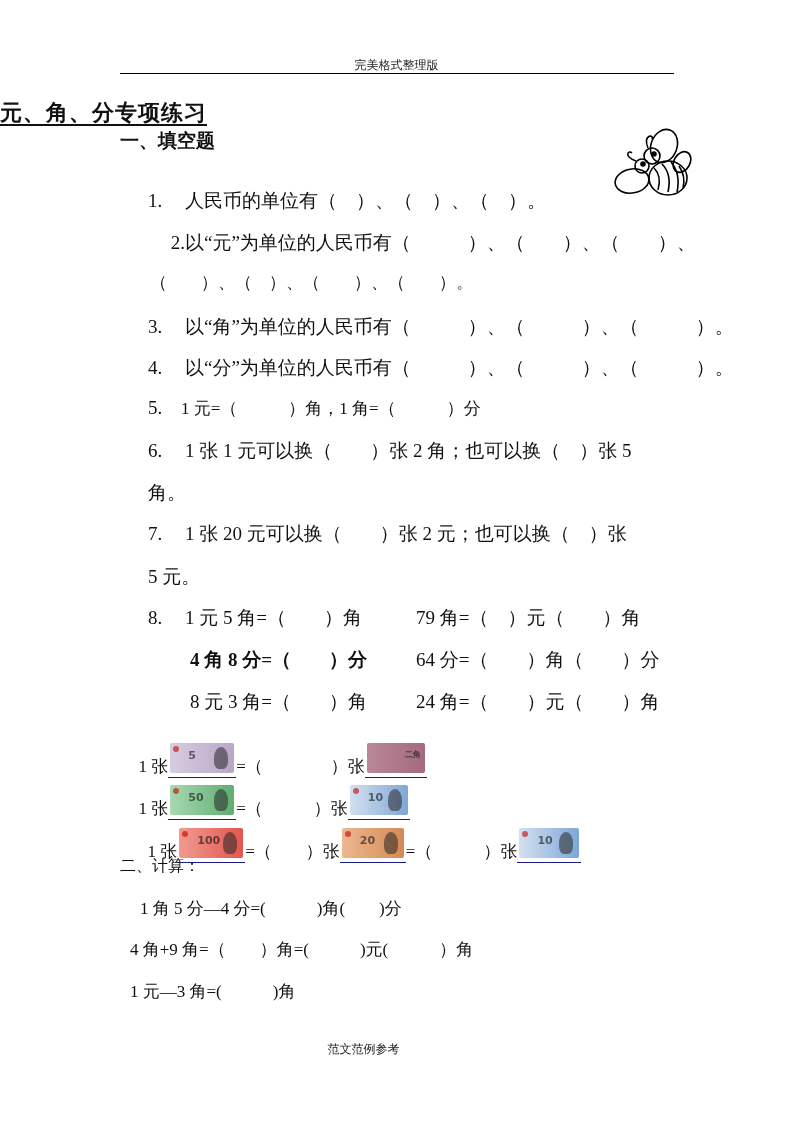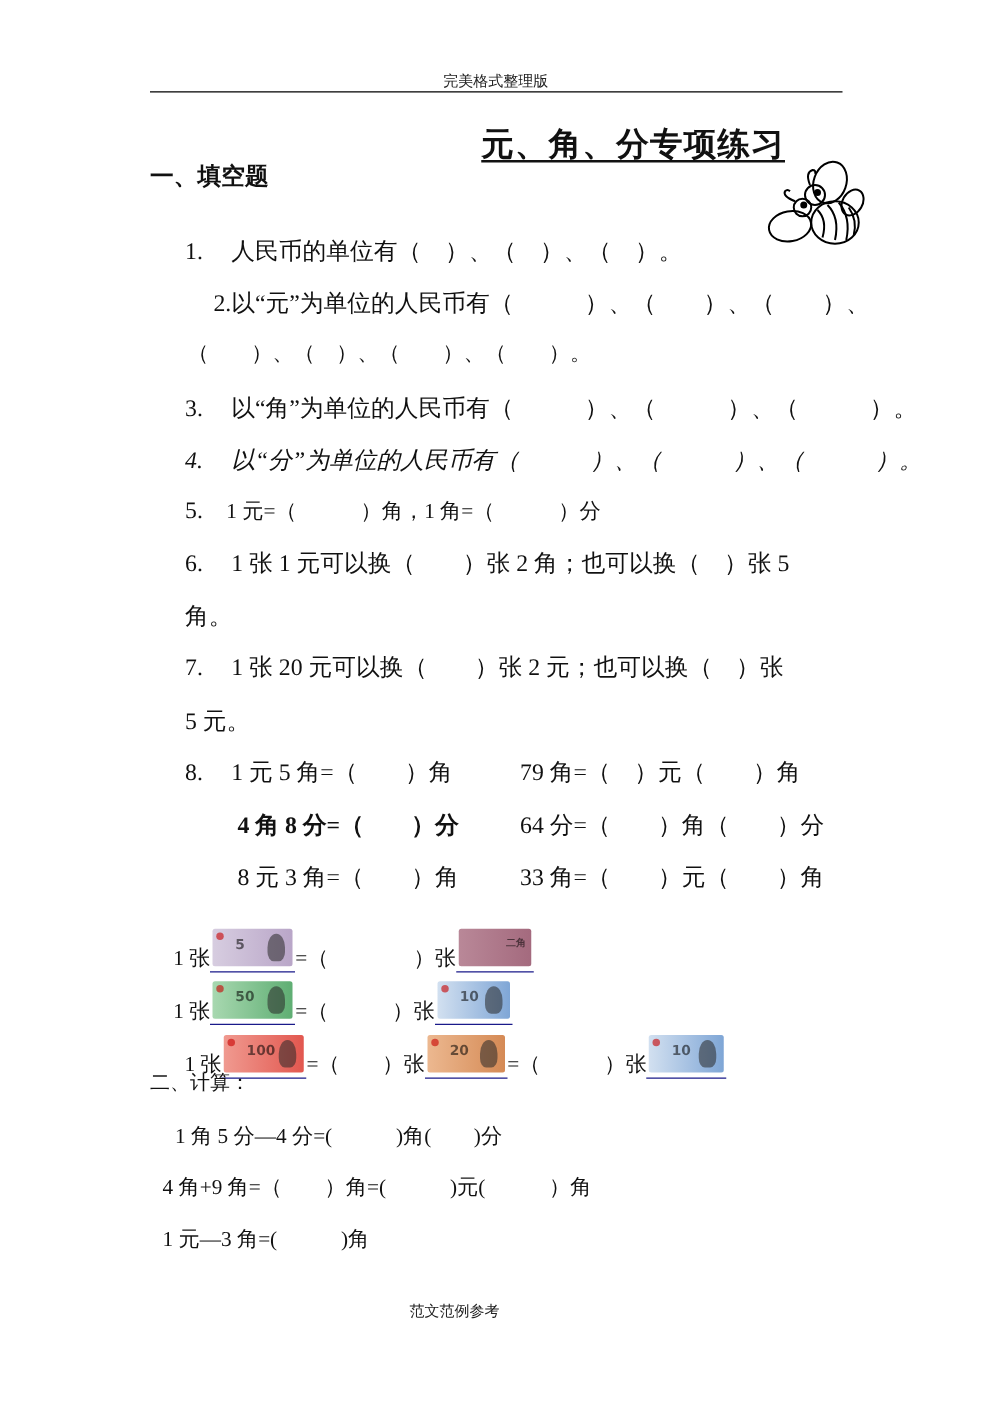--- a/index.html
+++ b/index.html
@@ -5,22 +5,22 @@
   html, body { margin: 0; padding: 0; background: #ffffff; }
   body {
     width: 793px; height: 1122px; position: relative; overflow: hidden;
     font-family: "Liberation Serif", "DejaVu Serif", serif; color: #111;
   }
   .abs { position: absolute; white-space: pre; }
   .header-text { left: 0; width: 793px; top: 57px; text-align: center; font-size: 12px; color: #222; padding-left: 130px; box-sizing: border-box; }
   .header-text span { position: relative; left: -65px; }
   .header-rule { left: 120px; top: 73px; width: 554px; height: 1px; background: #000; }
   .title {
-    left: 0; width: 628px; top: 98px; text-align: right;
-    font-family: "DejaVu Sans", sans-serif; font-weight: bold; font-size: 26px;
+    left: 0; width: 628px; top: 98px; text-align: left;
+    font-family: "DejaVu Sans", sans-serif; font-weight: bold; font-size: 22px;
     text-decoration: underline; text-underline-offset: 4px; letter-spacing: 1px;
   }
   .section1 { left: 120px; top: 128px; font-family: "DejaVu Sans", sans-serif; font-weight: bold; font-size: 19px; }
   .q { font-size: 19px; left: 148px; }
   .q .num { display: inline-block; width: 37px; }
   .bee { left: 612px; top: 126px; width: 80px; height: 76px; }
   .line-row { font-size: 17px; }
   .note {
     display: inline-block; vertical-align: bottom; position: relative;
     border-bottom: 1.5px solid #1a1a8a; height: 36px;
@@ -62,33 +62,33 @@
       <circle cx="31" cy="38" r="2" fill="#000"></circle>
     <path d="M36 22 q-4 -10 2 -12 q3 0 2 3"></path>
       <path d="M24 35 q-10 -4 -8 -8 q2 -2 4 0"></path>
   </g>
 </svg>
 
 <div class="abs q" style="top:188px;"><span class="num">1.</span><span>人民币的单位有（　）、（　）、（　）。</span></div>
 <div class="abs q" style="top:230px;text-align:right;"><span class="num">2.</span><span>以“元”为单位的人民币有（　　　）、（　　）、（　　）、</span></div>
 <div class="abs q" style="top:271px; left:150px; font-size:17px;">（　　）、（　）、（　　）、（　　）。</div>
 <div class="abs q" style="top:314px;"><span class="num">3.</span><span>以“角”为单位的人民币有（　　　）、（　　　）、（　　　）。</span></div>
-<div class="abs q" style="top:355px;font-style:italic;"><span class="num">4.</span><span>以“分”为单位的人民币有（　　　）、（　　　）、（　　　）。</span></div>
+<div class="abs q" style="top:355px;"><span class="num">4.</span><span>以“分”为单位的人民币有（　　　）、（　　　）、（　　　）。</span></div>
 <div class="abs q" style="top:397px; font-size:17px;"><span class="num" style="width:33px;font-size:19px;">5.</span><span>1 元=（　　　）角，1 角=（　　　）分</span></div>
 <div class="abs q" style="top:438px;"><span class="num">6.</span><span>1 张 1 元可以换（　　）张 2 角；也可以换（　）张 5</span></div>
 <div class="abs q" style="top:480px; left:148px;">角。</div>
 <div class="abs q" style="top:521px;"><span class="num">7.</span><span>1 张 20 元可以换（　　）张 2 元；也可以换（　）张</span></div>
 <div class="abs q" style="top:564px; left:148px;">5 元。</div>
 
 <div class="abs q" style="top:605px;"><span class="num">8.</span><span>1 元 5 角=（　　）角</span></div>
 <div class="abs q" style="top:605px; left:416px;">79 角=（　）元（　　）角</div>
 <div class="abs q" style="top:647px; left:190px;font-weight:bold;">4 角 8 分=（　　）分</div>
 <div class="abs q" style="top:647px; left:416px;">64 分=（　　）角（　　）分</div>
 <div class="abs q" style="top:689px; left:190px;">8 元 3 角=（　　）角</div>
-<div class="abs q" style="top:689px; left:416px;">33 角=（　　）元（　　）角</div>
+<div class="abs q" style="top:689px; left:416px;">24 角=（　　）元（　　）角</div>
 
 <div class="abs line-row" style="left:130px; top:721px;">
   <span>1 张</span><span class="note" style="width:68px;"><span class="bill" style="background:linear-gradient(90deg,#d7cde0,#b9a6c8);"><span class="emb"></span><span class="val">5</span><span class="portrait"></span></span></span><span>=（　　　　）张</span><span class="note" style="width:62px;"><span class="bill" style="background:linear-gradient(90deg,#b98898,#a46a7e);"><span class="val" style="left:38px;font-size:8px;">二角</span></span></span>
 </div>
 
 <div class="abs line-row" style="left:130px; top:763px;">
   <span>1 张</span><span class="note" style="width:68px;"><span class="bill" style="background:linear-gradient(90deg,#a8d8b0,#5fae73);"><span class="emb"></span><span class="val">50</span><span class="portrait"></span></span></span><span>=（　　　）张</span><span class="note" style="width:62px;"><span class="bill" style="background:linear-gradient(90deg,#d2e0f0,#7fa6d6);"><span class="emb"></span><span class="val">10</span><span class="portrait"></span></span></span>
 </div>
 
 <div class="abs line-row" style="left:139px; top:806px;">

